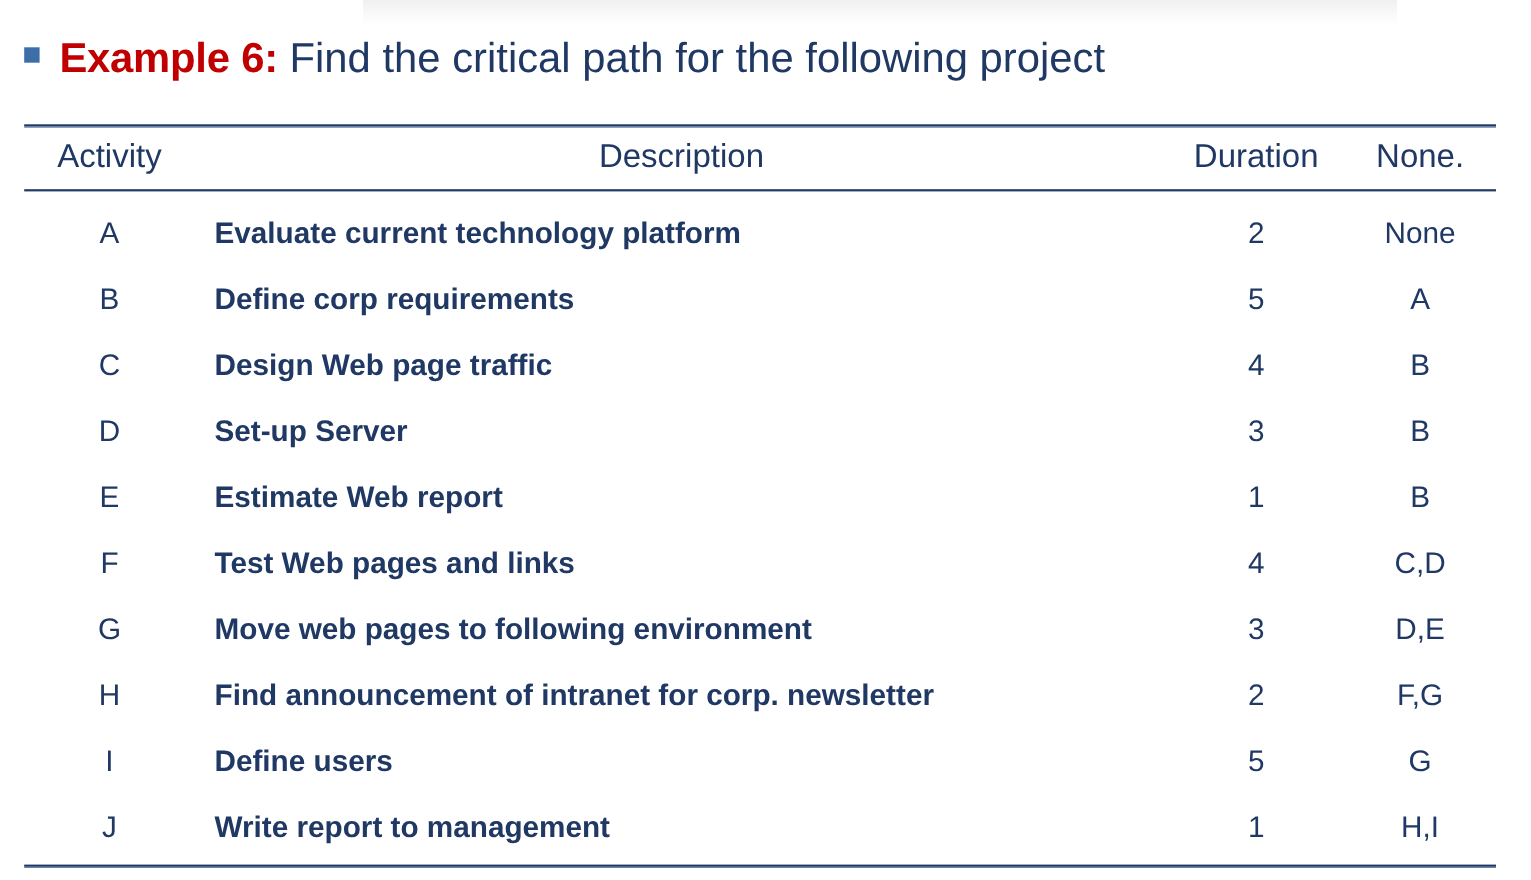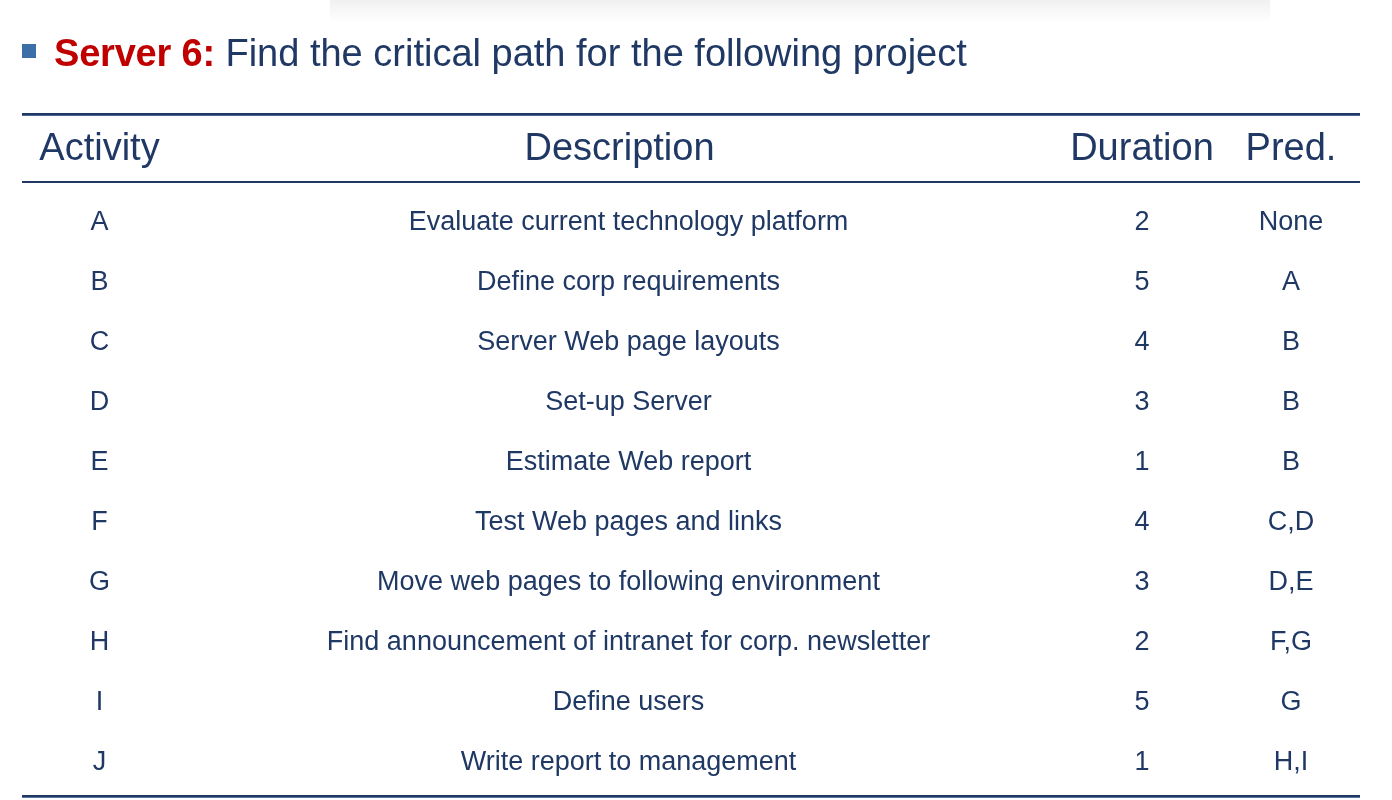--- a/index.html
+++ b/index.html
@@ -87,71 +87,72 @@
     width: 100%;
     border-collapse: collapse;
     table-layout: fixed;
   }
   table.grid col.c-act   { width: 155px; }
   table.grid col.c-desc  { width: 885px; }
   table.grid col.c-dur   { width: 160px; }
   table.grid col.c-pred  { width: 138px; }
 
   thead th {
-    font-size: 38px;
+    font-size: 30px;
     font-weight: normal;
     color: #1F3864;
     padding: 10px 0 12px 0;
     text-align: center;
     vertical-align: middle;
   }
 
   tbody td {
     font-size: 27px;
     font-weight: normal;
     color: #1F3864;
     height: 60px;
     padding: 0;
     vertical-align: middle;
     text-align: center;
   }
   tbody td.desc {
-    text-align: center;
+    text-align: left;
     padding-left: 18px;
+    font-weight: bold;
   }
   tbody tr:first-child td { padding-top: 8px; }
   tbody tr:last-child  td { padding-bottom: 4px; }
 </style>
 </head>
 <body>
 
 <div class="top-artifact"></div>
 
 <div class="title-row">
   <span class="bullet-square"></span>
   <div class="title-text">
-    <span class="title-emph">Server 6:</span><span class="title-rest"> Find the critical path for the following project</span>
+    <span class="title-emph">Example 6:</span><span class="title-rest"> Find the critical path for the following project</span>
   </div>
 </div>
 
 <div class="table-wrap">
   <div class="rule-top"></div>
   <table class="grid">
     <colgroup>
       <col class="c-act">
         <col class="c-desc">
         <col class="c-dur">
         <col class="c-pred">
     </colgroup>
     <thead>
       <tr>
         <th>Activity</th>
         <th>Description</th>
         <th>Duration</th>
-        <th>Pred.</th>
+        <th>None.</th>
       </tr>
     </thead>
   </table>
   <div class="rule-mid"></div>
   <table class="grid">
     <colgroup>
       <col class="c-act">
         <col class="c-desc">
         <col class="c-dur">
         <col class="c-pred">
@@ -164,21 +165,21 @@
         <td>None</td>
       </tr>
       <tr>
         <td>B</td>
         <td class="desc">Define corp requirements</td>
         <td>5</td>
         <td>A</td>
       </tr>
       <tr>
         <td>C</td>
-        <td class="desc">Server Web page layouts</td>
+        <td class="desc">Design Web page traffic</td>
         <td>4</td>
         <td>B</td>
       </tr>
       <tr>
         <td>D</td>
         <td class="desc">Set-up Server</td>
         <td>3</td>
         <td>B</td>
       </tr>
       <tr>

